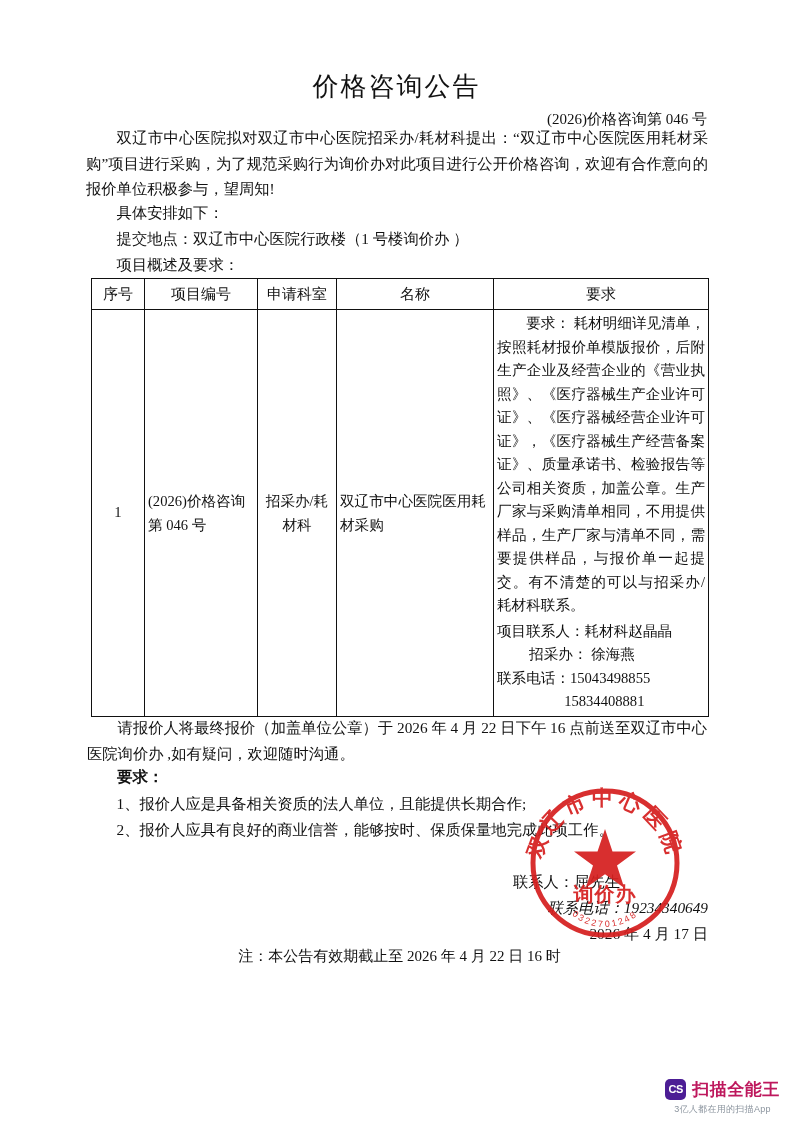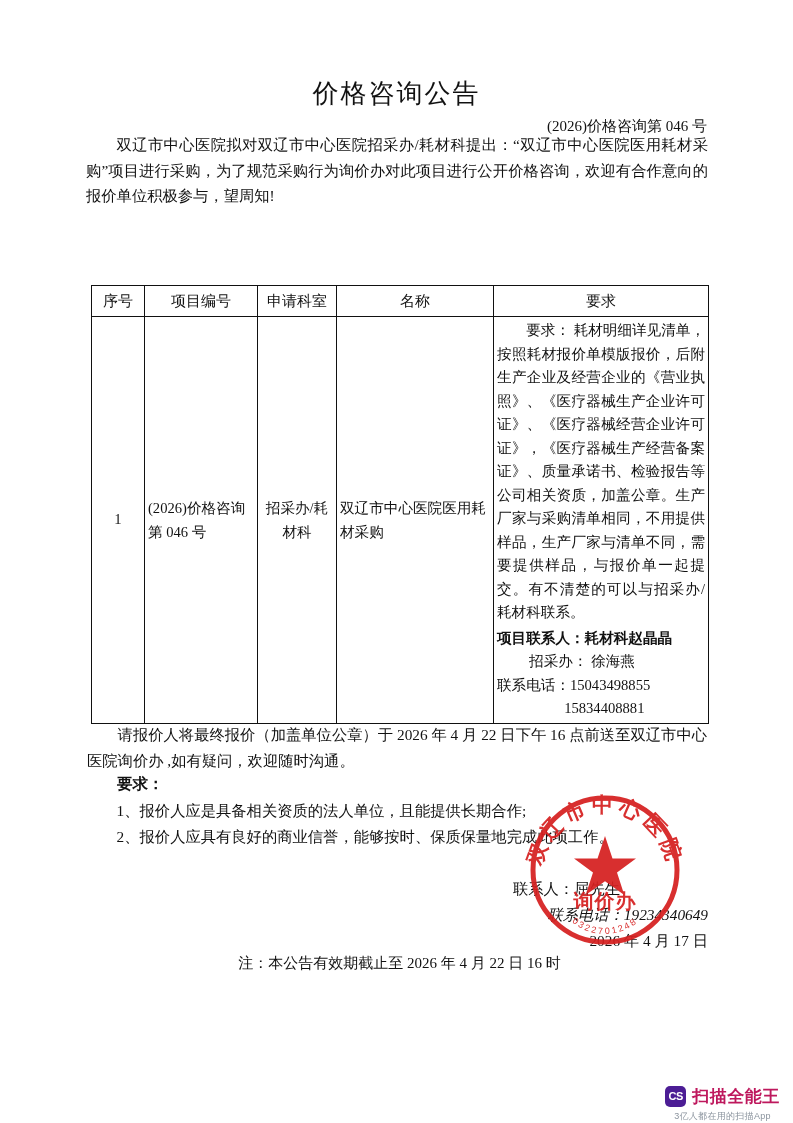--- a/index.html
+++ b/index.html
@@ -11,21 +11,21 @@
     width: 793px;
     height: 1123px;
     position: relative;
     font-family: "Liberation Serif", "DejaVu Serif", serif;
     color: #1a1a1a;
     overflow: hidden;
   }
 
   .page {
     position: absolute;
-    left: 0; top: 8px;
+    left: 0; top: 1px;
     width: 793px;
     height: 960px;
     background: #fff;
   }
 
   
   .doc-title {
     position: absolute;
     left: 0; top: 68px;
     width: 793px;
@@ -113,21 +113,21 @@
   td.c-req {
     vertical-align: top;
     padding: 4px 5px 10px 5px;
     line-height: 23.5px;
     font-size: 14.4px;
     text-align: justify;
     text-justify: inter-ideograph;
   }
   td.c-req p { margin: 0; }
   .req-main { text-indent: 2em; }
-  .req-sub1 { margin-top: 2px !important; font-weight: bold; }
+  .req-sub1 { margin-top: 2px !important; }
   .req-sub2 { text-indent: 2.2em; }
   .req-phone-2 { text-indent: 4.6em; }
 
   
   .post-block {
     position: absolute;
     left: 86px;
     top: 713px;
     width: 622px;
     font-size: 15.3px;
@@ -247,20 +247,25 @@
 <div class="page">
 
   <div class="doc-title">价格咨询公告</div>
 
   <div class="doc-number">(2026)价格咨询第 046 号</div>
 
   <div class="body-block">
     <p class="indent2">双辽市中心医院拟对双辽市中心医院招采办/耗材科提出：“双辽市中心医院医用耗材采购”项目进行采购，为了规范采购行为询价办对此项目进行公开价格咨询，欢迎有合作意向的报价单位积极参与，望周知!</p>
   </div>
 
+  <div class="arrange-block">
+    <p>具体安排如下：</p>
+    <p>提交地点：双辽市中心医院行政楼（1 号楼询价办 ）</p>
+    <p>项目概述及要求：</p>
+  </div>
 
   <div class="tbl-wrap">
     <table class="main-tbl">
       <colgroup>
         <col class="col-no">
           <col class="col-code">
           <col class="col-dept">
           <col class="col-name">
           <col class="col-req">
       </colgroup>

